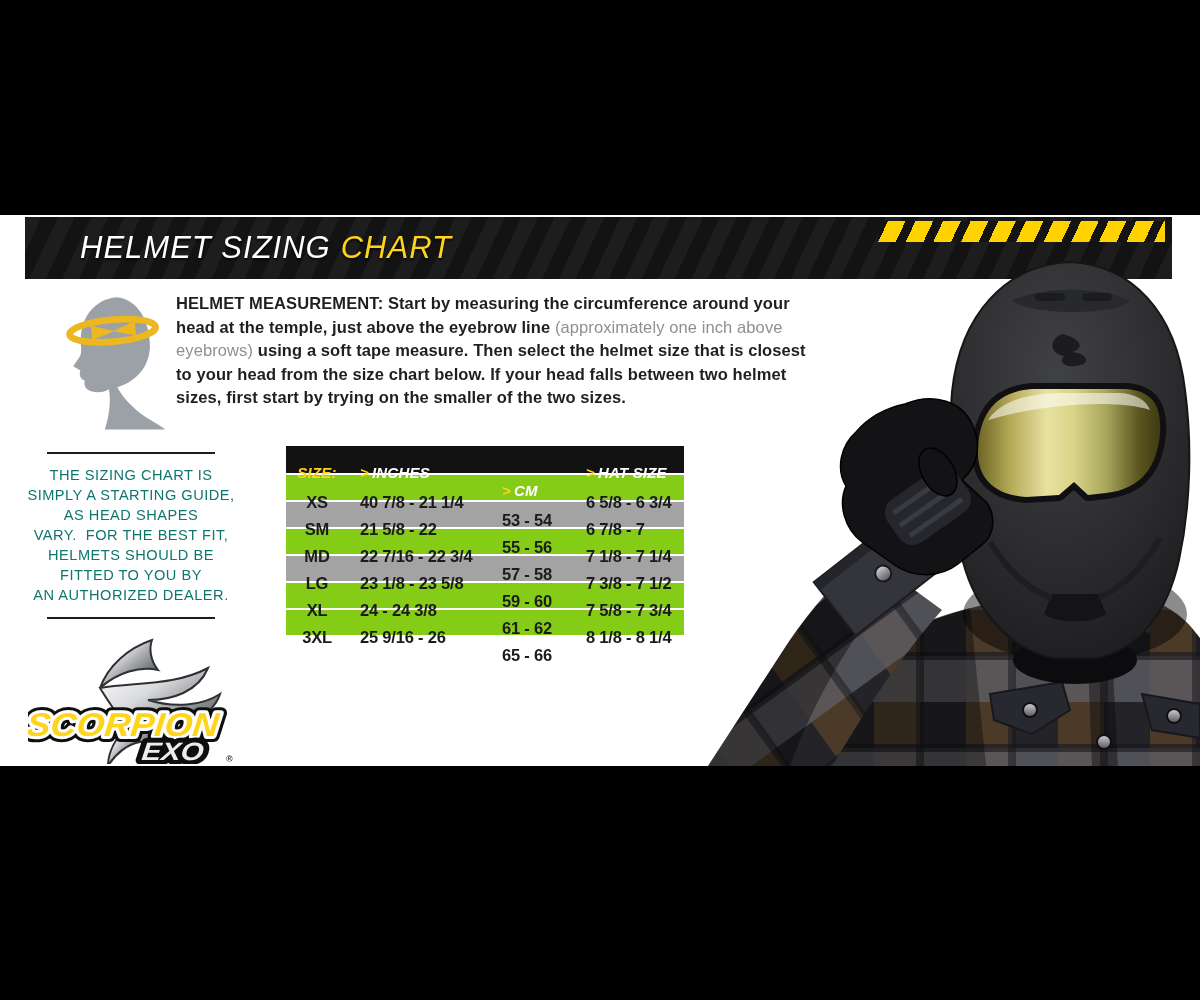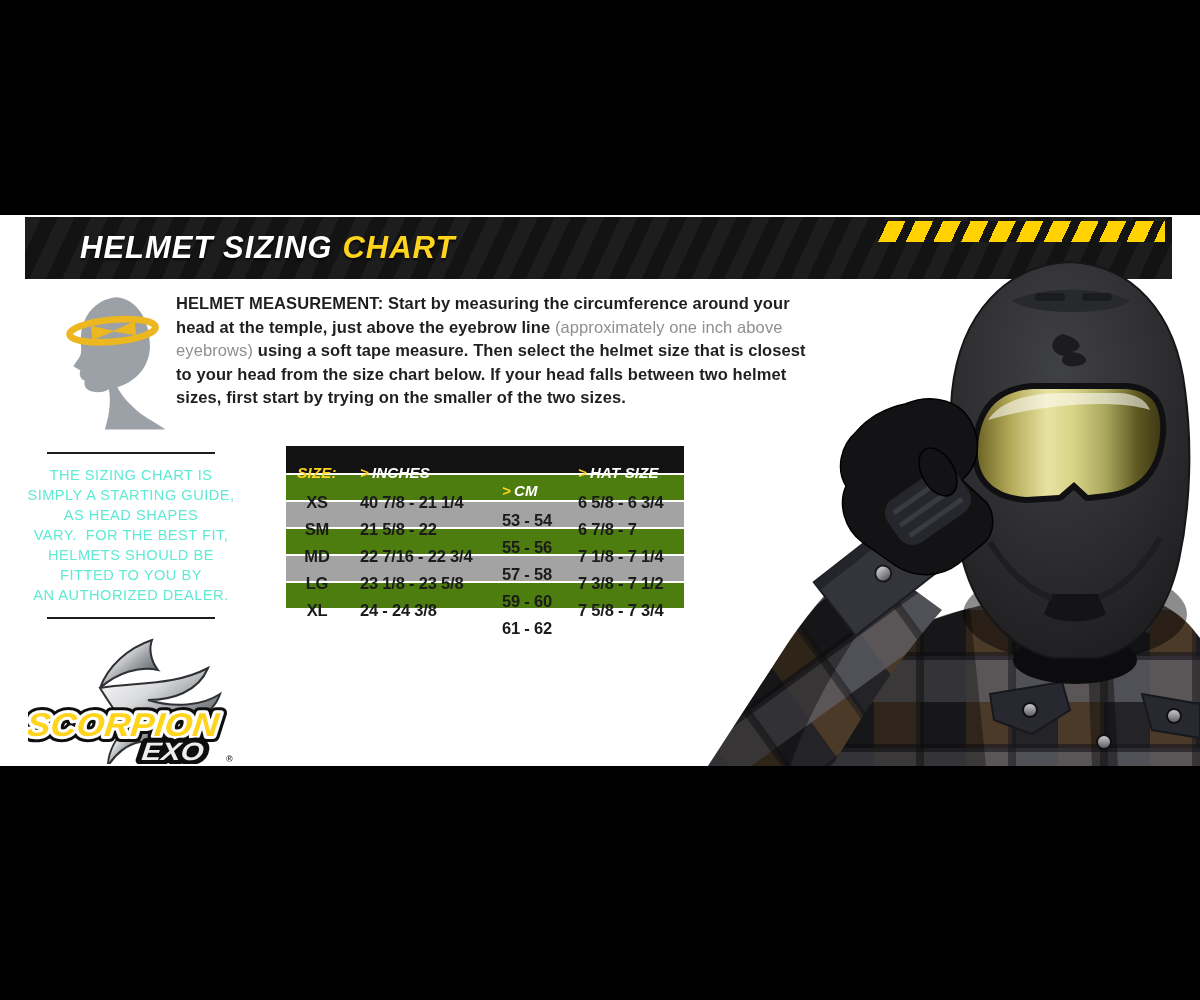--- a/index.html
+++ b/index.html
@@ -4,52 +4,52 @@
 <style>
   html,body{margin:0;padding:0;background:#000;}
   #stage{position:relative;width:1200px;height:1000px;background:#000;overflow:hidden;
          font-family:"Liberation Sans",sans-serif;}
   
   #band{position:absolute;left:0;top:215px;width:1200px;height:551px;background:#fff;z-index:1;}
   
   #header-bar{position:absolute;left:25px;top:217px;width:1147px;height:62px;z-index:2;
     background:repeating-linear-gradient(115deg,#1d1d1d 0 15px,#131313 15px 30px);
     display:flex;align-items:center;}
-  #page-title{margin-left:55px;font-style:italic;font-weight:700;font-size:31px;
+  #page-title{margin-left:55px;font-style:italic;font-weight:400;font-size:31px;
     letter-spacing:1px;color:#fff;white-space:nowrap;
     text-shadow:0 2px 2px rgba(0,0,0,.7);text-align:center;}
   #page-title .accent{color:#ffd41c;margin-left:10px;}
   #hazard{position:absolute;left:878px;top:221px;width:287px;height:21px;z-index:3;
     background:repeating-linear-gradient(115deg,#141414 0 9px,#ffd200 9px 25px);}
   
   #head-icon{position:absolute;left:57px;top:287px;width:115px;height:143px;z-index:3;}
   #para{position:absolute;left:176px;top:292px;width:634px;z-index:3;
     font-size:16.5px;line-height:23.5px;color:#1f1f1f;font-weight:700;letter-spacing:.1px;}
   #para .hd{font-weight:900;}
   #para .muted{color:#8f8f8f;font-weight:400;}
   
   #note{position:absolute;left:26px;top:452px;width:210px;z-index:3;text-align:center;
-    color:#5eead4;font-size:14.6px;line-height:20px;letter-spacing:.5px;}
+    color:#0f766e;font-size:14.6px;line-height:20px;letter-spacing:.5px;}
   #note .rule{height:2px;background:#1c1c1c;width:168px;margin:0 auto;}
   #note .rule.top{margin-bottom:11px;}
   #note .rule.bot{margin-top:12px;}
   .note-line{white-space:pre;}
   
   #size-table{position:absolute;left:286px;top:446px;width:398px;z-index:3;}
   .t-row{display:grid;grid-template-columns:62px 148px 76px 112px;align-items:center;
     height:25px;margin-bottom:2px;font-weight:700;color:#1b1b1b;font-size:16.5px;
     letter-spacing:-.2px;}
   .t-row.head{height:27px;background:#121212;color:#fff;font-style:italic;font-weight:900;
     font-size:15px;letter-spacing:.2px;}
-  .t-row.light{background:#4d7c0f;}
+  .t-row.light{background:#84cc16;}
   .t-row.dark{background:#a3a3a3;}
   .c-size{text-align:center;}
   .c-in{padding-left:12px;}
   .c-cm{padding-left:6px;margin-top:36px;}
-  .c-hat{padding-left:6px;}
+  .c-hat{padding-left:6px;margin-left:8px;}
   .t-row.head .c-size{color:#ffd41c;text-align:center;}
   .arrow{color:#ffd41c;font-weight:900;margin-right:3px;}
   
   #logo{position:absolute;left:28px;top:636px;width:212px;height:128px;z-index:3;}
   
   #photo{position:absolute;left:690px;top:242px;width:510px;height:524px;z-index:5;}
 </style>
 </head>
 <body>
 
@@ -122,20 +122,26 @@
       <div class="c-size">LG</div>
       <div class="c-in">23 1/8 - 23 5/8</div>
       <div class="c-cm">59 - 60</div>
       <div class="c-hat">7 3/8 - 7 1/2</div>
     </div>
     <div class="t-row light">
       <div class="c-size">XL</div>
       <div class="c-in">24 - 24 3/8</div>
       <div class="c-cm">61 - 62</div>
       <div class="c-hat">7 5/8 - 7 3/4</div>
+    </div>
+    <div class="t-row light">
+      <div class="c-size">3XL</div>
+      <div class="c-in">25 9/16 - 26</div>
+      <div class="c-cm">65 - 66</div>
+      <div class="c-hat">8 1/8 - 8 1/4</div>
     </div>
   </div>
 
   <svg id="logo" viewBox="0 0 212 128">
     <defs>
       <linearGradient id="chrome" x1="0" y1="0" x2="1" y2="1">
         <stop offset="0" stop-color="#ffffff"></stop>
           <stop offset=".35" stop-color="#d9dadc"></stop>
         <stop offset=".55" stop-color="#9fa2a6"></stop>
           <stop offset=".75" stop-color="#6e7176"></stop>

